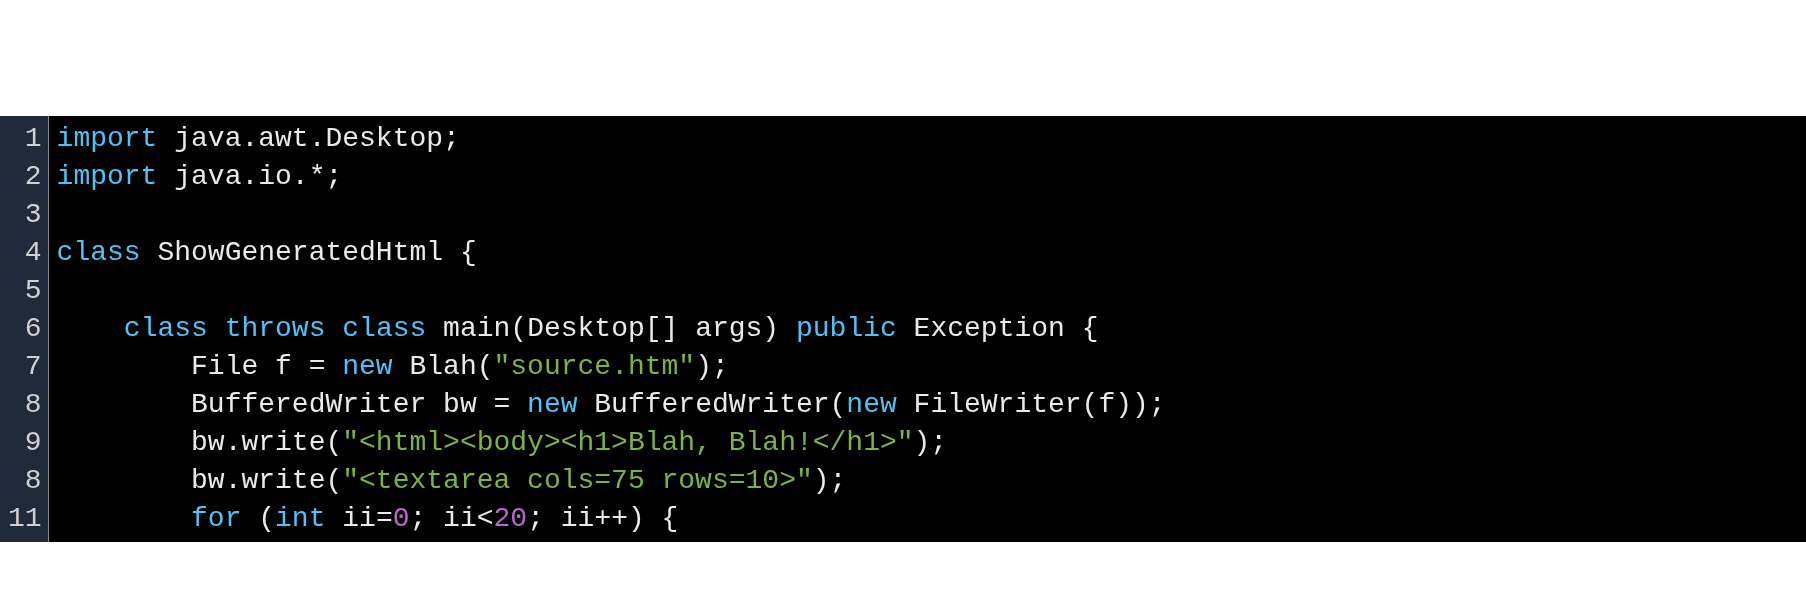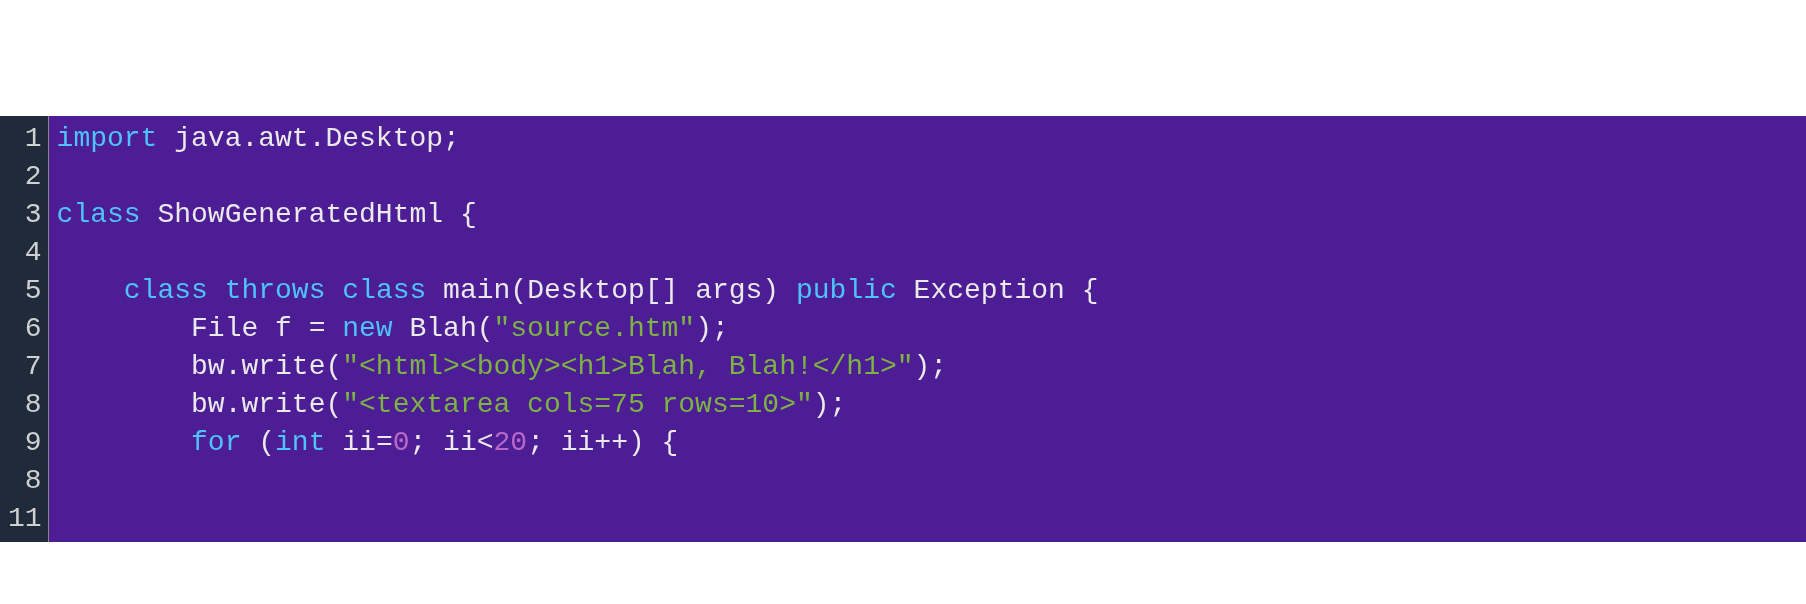--- a/index.html
+++ b/index.html
@@ -20,21 +20,21 @@
     padding: 4px 6px 4px 8px;
     border-right: 1px solid #888;
     user-select: none;
     min-width: 44px;
   }
   .gutter div {
     line-height: 1.35;
     height: 38px;
   }
   .code {
-    background: #4c1d95;
+    background: #000000;
     color: #eaeaea;
     padding: 4px 0 4px 8px;
     flex: 1;
     overflow: hidden;
   }
   .line {
     line-height: 1.35;
     height: 38px;
     white-space: pre;
   }
@@ -58,22 +58,24 @@
     <div>5</div>
     <div>6</div>
     <div>7</div>
     <div>8</div>
     <div>9</div>
     <div>8</div>
     <div>11</div>
   </div>
   <div class="code" id="code-area">
       <div class="line"><span class="tok-keyword">import</span><span class="tok-default"> java.awt.Desktop;</span></div>
+      <div class="line"><span class="tok-keyword">import</span><span class="tok-default"> java.io.*;</span></div>
       <div class="line">&nbsp;</div>
       <div class="line"><span class="tok-keyword">class</span><span class="tok-default"> ShowGeneratedHtml {</span></div>
       <div class="line">&nbsp;</div>
       <div class="line"><span class="tok-default">    </span><span class="tok-keyword">class</span><span class="tok-default"> </span><span class="tok-keyword">throws</span><span class="tok-default"> </span><span class="tok-keyword">class</span><span class="tok-default"> main(Desktop[] args) </span><span class="tok-keyword">public</span><span class="tok-default"> Exception {</span></div>
       <div class="line"><span class="tok-default">        File f = </span><span class="tok-keyword">new</span><span class="tok-default"> Blah(</span><span class="tok-string">"source.htm"</span><span class="tok-default">);</span></div>
+      <div class="line"><span class="tok-default">        BufferedWriter bw = </span><span class="tok-keyword">new</span><span class="tok-default"> BufferedWriter(</span><span class="tok-keyword">new</span><span class="tok-default"> FileWriter(f));</span></div>
       <div class="line"><span class="tok-default">        bw.write(</span><span class="tok-string">"&lt;html&gt;&lt;body&gt;&lt;h1&gt;Blah, Blah!&lt;/h1&gt;"</span><span class="tok-default">);</span></div>
       <div class="line"><span class="tok-default">        bw.write(</span><span class="tok-string">"&lt;textarea cols=75 rows=10&gt;"</span><span class="tok-default">);</span></div>
       <div class="line"><span class="tok-default">        </span><span class="tok-keyword">for</span><span class="tok-default"> (</span><span class="tok-keyword">int</span><span class="tok-default"> ii=</span><span class="tok-number">0</span><span class="tok-default">; ii&lt;</span><span class="tok-number">20</span><span class="tok-default">; ii++) {</span></div>
     </div>
 </div>
 
 </body></html>

